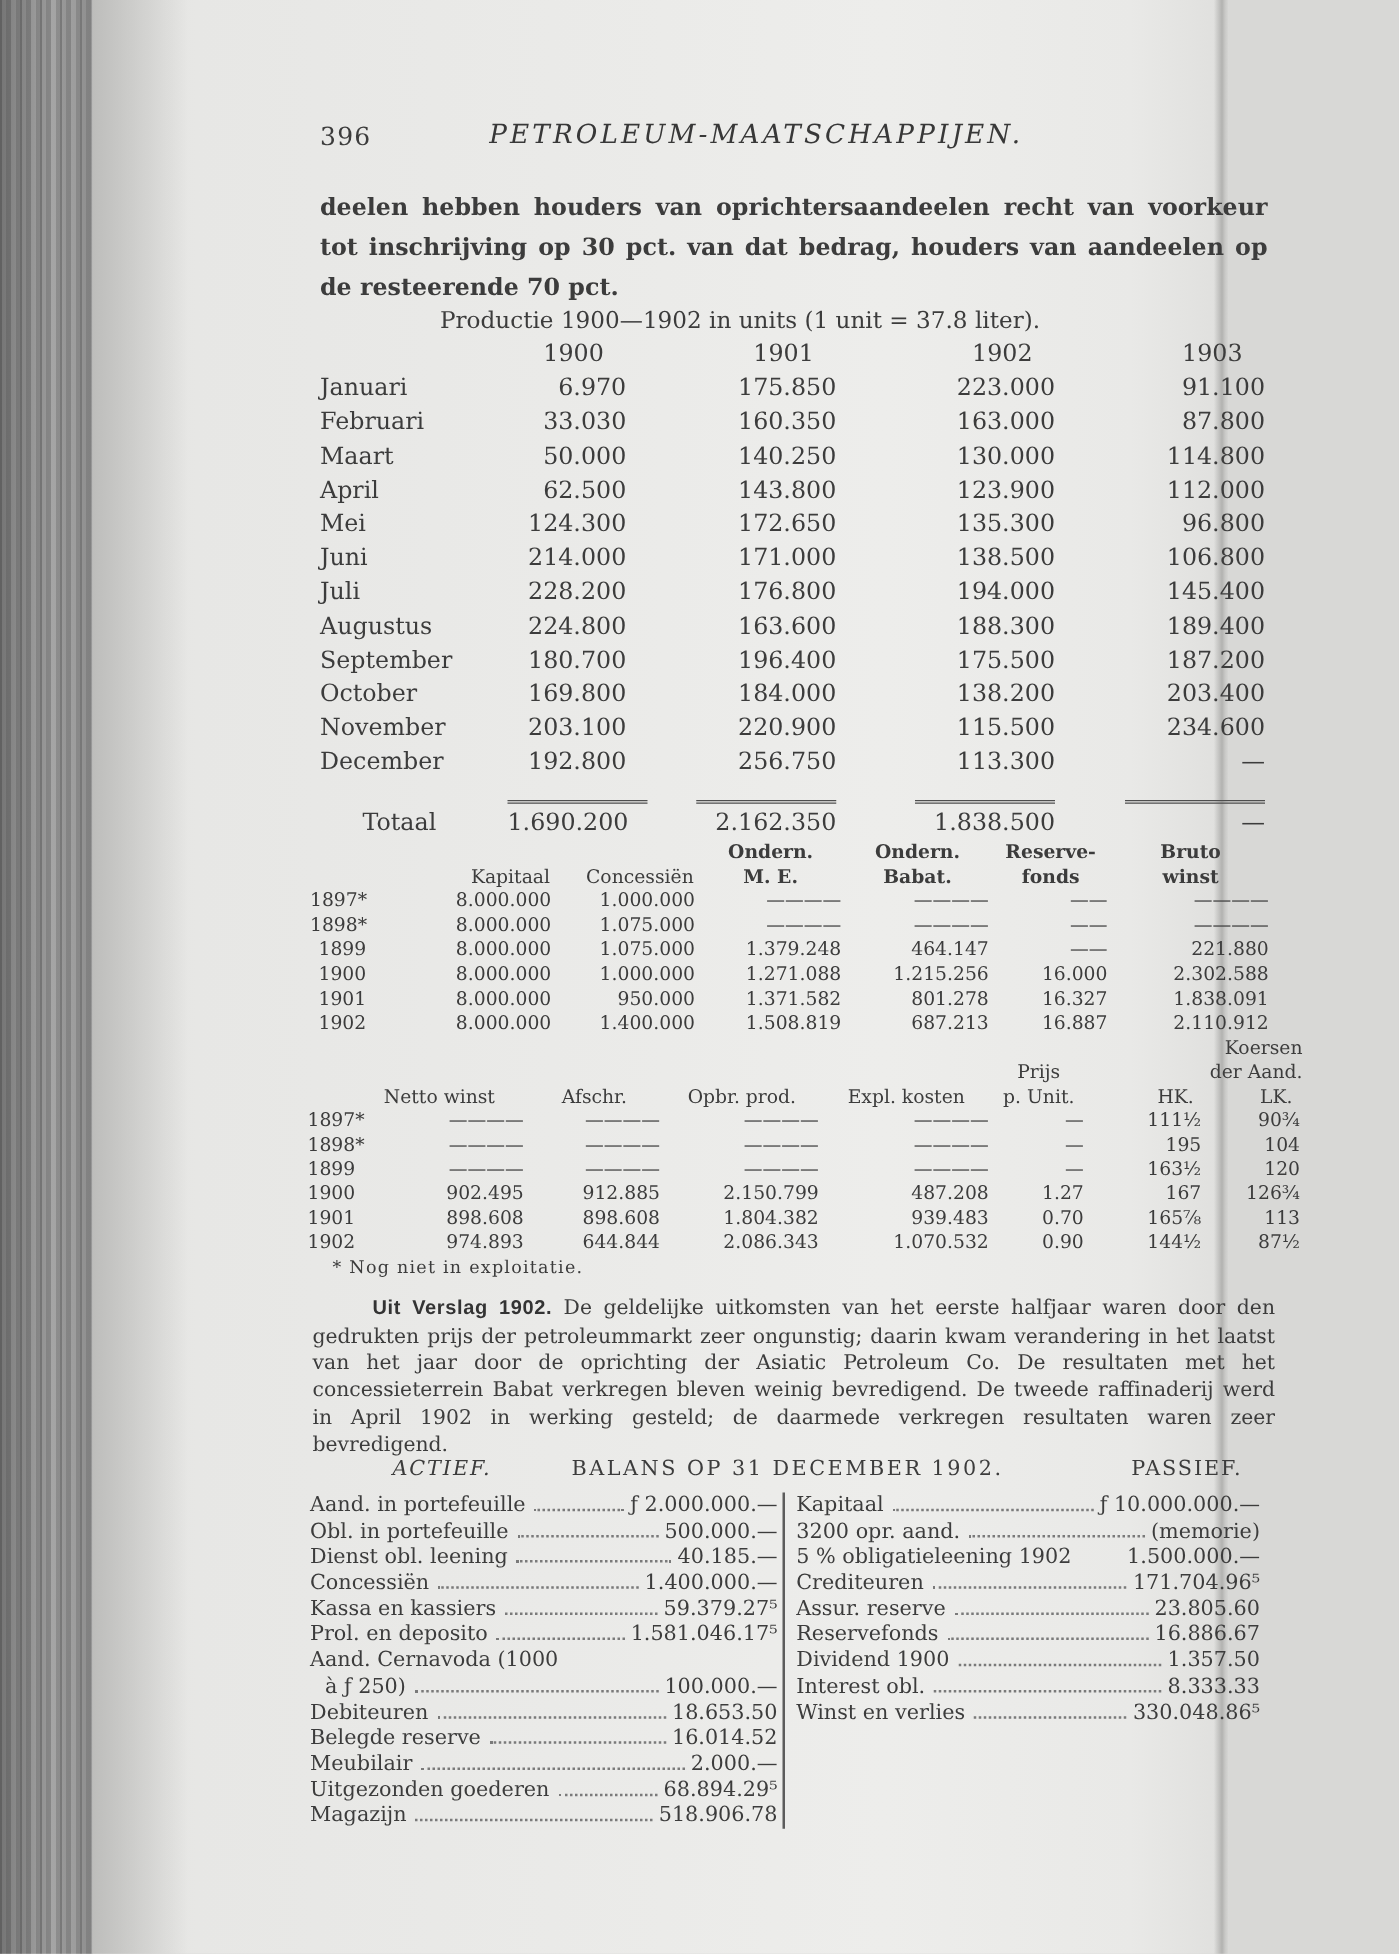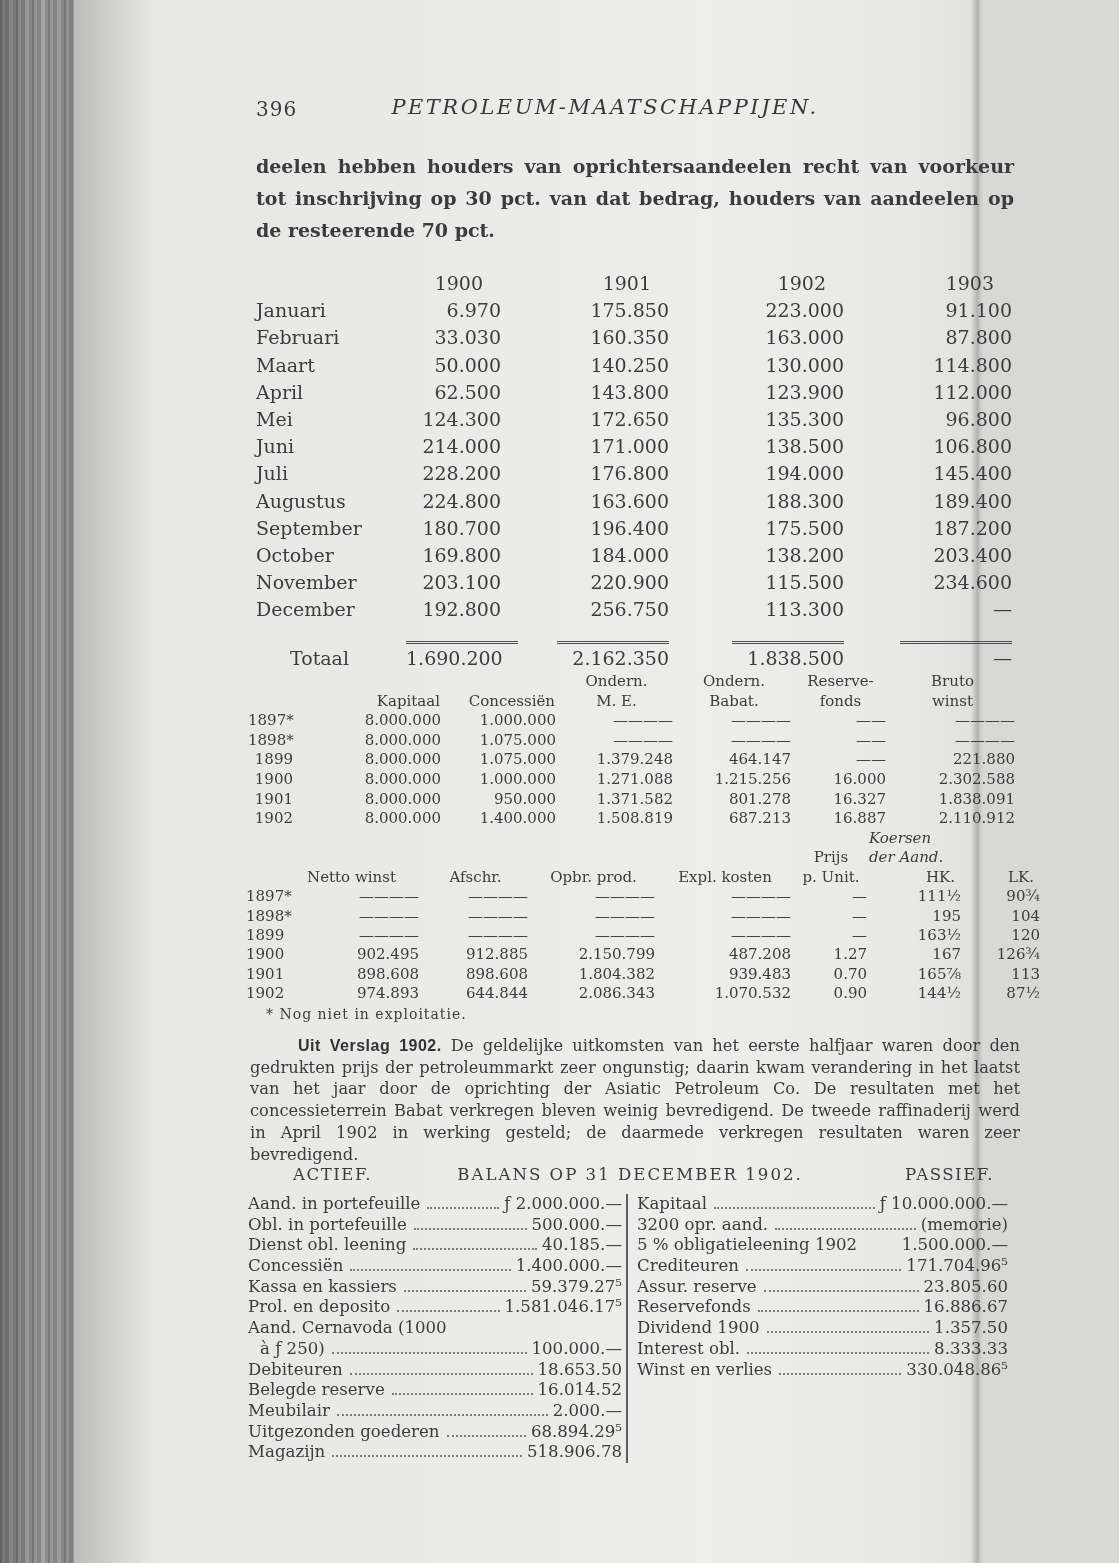--- a/index.html
+++ b/index.html
@@ -32,45 +32,45 @@
   .prod .v{text-align:right;padding-right:2px;white-space:nowrap;}
   .prod .m{text-align:left;}
   .prod .rl{text-align:right;padding-right:2px;height:16px;}
   .dbl{display:inline-block;width:112px;border-top:3px double #4e4e4e;height:0;margin-top:9px;}
   .prod .tm{padding-left:34px;padding-top:5px;}
   .prod .tv{text-align:right;padding-right:2px;padding-top:5px;white-space:nowrap;}
   
   .cap{position:absolute;left:248px;top:672px;width:769px;display:grid;
     grid-template-columns:45px 150px 115px 117px 118px 95px 129px;
     font-size:15px;line-height:19.6px;}
-  .cap .hc{text-align:center;}
+  .cap .hc{text-align:center;font-weight:bold;}
   .cap .hr{text-align:right;padding-right:3px;}
   .cap .yy{text-align:right;white-space:nowrap;}
   .cap .v{text-align:right;padding-right:2px;white-space:nowrap;}
   
   .res{position:absolute;left:246px;top:829px;width:796px;display:grid;
     grid-template-columns:36px 139px 109px 127px 136px 76px 94px 79px;
     font-size:15px;line-height:19.4px;}
   .res .sp16{grid-column:1/7;}
   .res .sp15{grid-column:1/6;}
-  .res .sp78{grid-column:7/9;text-align:left;font-style:italic;}
+  .res .sp78{grid-column:7/9;text-align:right;}
   .res .hc{text-align:center;}
   .res .hr{text-align:right;padding-right:8px;}
   .res .yy{text-align:right;white-space:nowrap;}
   .res .v{text-align:right;padding-right:2px;white-space:nowrap;}
   .footnote{position:absolute;left:266px;top:1006px;font-size:14px;letter-spacing:1px;}
   
   .verslag{position:absolute;left:250px;top:1035px;width:770px;font-size:16.3px;
     line-height:21.7px;text-align:justify;text-indent:32px;}
   .verslag b{font-family:"Liberation Sans","DejaVu Sans",sans-serif;font-size:16px;
     letter-spacing:.5px;color:#333;margin-left:16px;}
   
   .bal{position:absolute;left:248px;top:1165px;width:764px;font-size:16.6px;}
   .balhead{position:relative;height:26px;letter-spacing:1.5px;}
-  .bh-act{position:absolute;left:45px;}
+  .bh-act{position:absolute;left:66px;font-style:italic;}
   .bh-title{position:absolute;left:0;width:100%;text-align:center;letter-spacing:2px;}
   .bh-pas{position:absolute;right:18px;}
   .balcols{display:flex;margin-top:3px;}
   .bcol-l{width:378px;border-right:2px solid #5c5c5c;padding-right:0;}
   .bcol-r{flex:1;padding-left:9px;}
   .br{display:flex;align-items:baseline;height:20.7px;white-space:nowrap;}
   .br .lbl{flex:0 0 auto;}
   .br .ind{padding-left:12px;}
   .br .lead{flex:1 1 auto;border-bottom:2px dotted #7a7a7a;height:3px;margin:0 5px 4px 7px;min-width:6px;}
   .br.noleader .lead{border-bottom:none;}
@@ -81,20 +81,21 @@
 
 <div class="page">
   <div class="binding"></div>
   <div class="gutter-shadow"></div>
   <div class="right-edge"></div>
 
   <div class="pageno">396</div>
   <div class="ptitle">PETROLEUM-MAATSCHAPPIJEN.</div>
 
   <div class="intro">deelen hebben houders van oprichtersaandeelen recht van voorkeur tot inschrijving op 30 pct. van dat bedrag, houders van aandeelen op de resteerende 70 pct.</div>
+  <div class="prodcap">Productie 1900—1902 in units (1 unit = 37.8 liter).</div>
 
   <div class="prod">
     <div class="m"></div>
     <div class="y">1900</div>
     <div class="y">1901</div>
     <div class="y">1902</div>
     <div class="y">1903</div>
 
     <div class="m">Januari</div>
     <div class="v">6.970</div>

